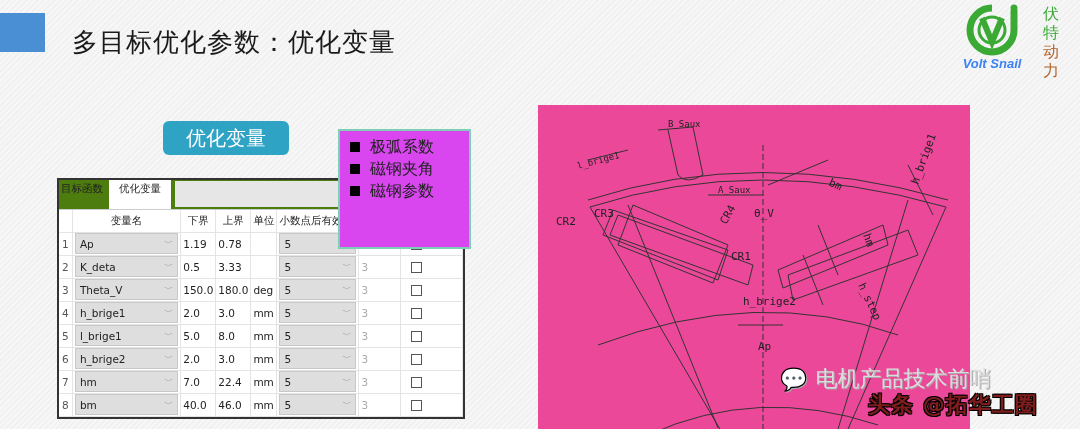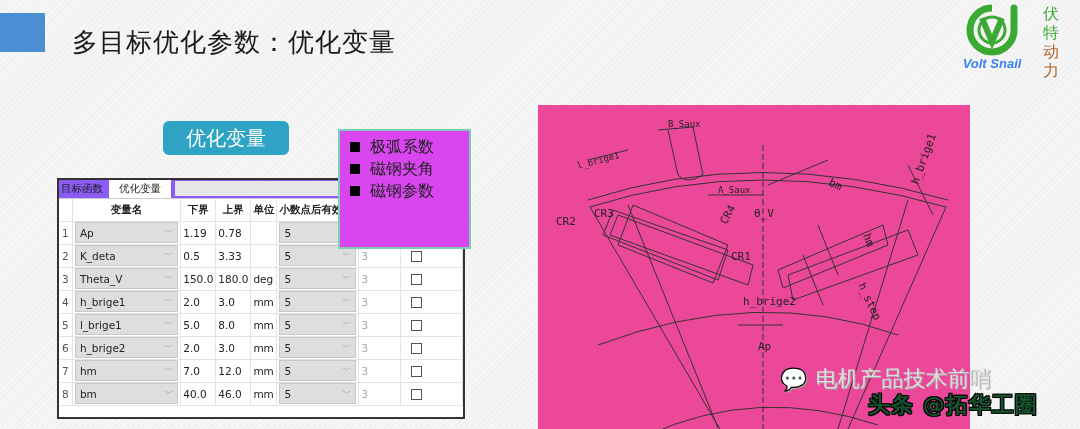--- a/index.html
+++ b/index.html
@@ -14,40 +14,40 @@
   .page-title { position: absolute; left: 72px; top: 16px; font-size: 26px; color: #1a1a1a; letter-spacing: 1px; font-family: "DejaVu Sans", sans-serif; margin-top: 9px; }
 
   .logo { position: absolute; left: 950px; top: 2px; width: 84px; height: 74px; }
   .logo-text { position: absolute; left: 0; top: 54px; width: 84px; text-align: center; font-weight: bold; font-style: italic; font-size: 13px; color: #3b82f6; font-family: "Liberation Sans", sans-serif; }
   .brand-cn { position: absolute; left: 1043px; top: 4px; width: 22px; font-family: "DejaVu Serif", serif; font-size: 16px; line-height: 19px; }
   .brand-cn span { display: block; }
 
   .section-pill { position: absolute; left: 163px; top: 121px; width: 126px; height: 34px; border-radius: 6px; background: #2ea3c4; color: #fff; font-size: 20px; text-align: center; line-height: 34px; font-family: "DejaVu Sans", sans-serif; }
 
   .panel { position: absolute; left: 57px; top: 178px; width: 408px; height: 241px; background: #fff; border: 2px solid #333; }
-  .tabs { height: 19px; background: #8b5cf6; border-bottom: 1px solid #ccc; display: flex; font-size: 10.5px; font-family: "DejaVu Sans", sans-serif; }
+  .tabs { height: 30px; background: #4d7c0f; border-bottom: 1px solid #ccc; display: flex; font-size: 10.5px; font-family: "DejaVu Sans", sans-serif; }
   .tab { padding: 2px 6px 0 2px; color: #222; }
   .tab.active { background: #fff; padding: 2px 10px 0 10px; }
   .tab-fill { flex: 1; background: #e6e6e6; margin: 1px 0 2px 4px; }
   table { border-collapse: collapse; font-size: 10.5px; font-family: "DejaVu Sans", sans-serif; }
-  th { font-weight: bold; color: #222; height: 22px; border-right: 1px solid #e4e4e4; border-bottom: 1px solid #e4e4e4; padding: 0 2px; white-space: nowrap; overflow: hidden; }
+  th { font-weight: normal; color: #222; height: 22px; border-right: 1px solid #e4e4e4; border-bottom: 1px solid #e4e4e4; padding: 0 2px; white-space: nowrap; overflow: hidden; }
   td { height: 23px; border-right: 1px solid #e4e4e4; border-bottom: 1px solid #e4e4e4; padding: 0 2px; white-space: nowrap; }
   td.idx { width: 12px; color: #555; text-align: center; padding: 0; }
   .combo { display: flex; justify-content: space-between; align-items: center; background: #dedede; border: 1px solid #c8c8c8; height: 21px; padding: 0 4px; color: #222; }
   .combo .chev { color: #777; font-size: 9px; }
   .muted { color: #aaa; }
   .chk { display: inline-block; width: 11px; height: 11px; border: 1px solid #555; background: #fff; vertical-align: middle; }
 
   .bullet-box { position: absolute; left: 338px; top: 121px; width: 133px; height: 120px; background: #d946ef; border: 2px solid #7dcfb6; padding: 5px 0 0 10px; font-family: Liberation Serif, serif; font-size: 16px; margin-top: 8px; }
   .bullet-item { display: flex; align-items: center; height: 22px; }
   .bullet-item .sq { width: 10px; height: 10px; background: #000; margin-right: 10px; }
 
   .diagram { position: absolute; left: 538px; top: 105px; width: 432px; height: 324px; background: #ec4899; }
   .watermark1 { position: absolute; left: 780px; top: 364px; font-size: 22px; color: #ddd; font-family: "DejaVu Sans", sans-serif; display: flex; align-items: center; gap: 8px; text-shadow: 1px 1px 0 #aaa; }
-  .watermark2 { position: absolute; left: 868px; top: 390px; font-size: 22px; color: #14532d; font-family: "DejaVu Sans", sans-serif; font-weight: bold; text-shadow: 1px 1px 0 #000, -1px -1px 0 #000, 1px -1px 0 #000, -1px 1px 0 #000; letter-spacing: 1px; }
+  .watermark2 { position: absolute; left: 868px; top: 390px; font-size: 22px; color: #7f1d1d; font-family: "DejaVu Sans", sans-serif; font-weight: bold; text-shadow: 1px 1px 0 #000, -1px -1px 0 #000, 1px -1px 0 #000, -1px 1px 0 #000; letter-spacing: 1px; }
 </style>
 </head>
 <body>
 
 <div class="accent-bar"></div>
 <div class="page-title">多目标优化参数：优化变量</div>
 
 <div class="logo">
   <svg width="84" height="56" viewBox="0 0 84 56">
     <path d="M42 6 A22 22 0 1 0 64 28 L64 8" fill="none" stroke="#3aaa35" stroke-width="7"></path>
@@ -208,21 +208,21 @@
       </tr>
       <tr>
         <td class="idx">7</td>
         <td>
             <div class="combo">
               <span>hm</span>
               <span class="chev">﹀</span>
             </div>
           </td>
         <td>7.0</td>
-        <td>12.0</td>
+        <td>22.4</td>
         <td>mm</td>
         <td>
             <div class="combo">
               <span>5</span>
               <span class="chev">﹀</span>
             </div>
           </td>
         <td class="muted">3</td>
         <td style="padding-left:10px"><span class="chk"></span></td>
       </tr>

